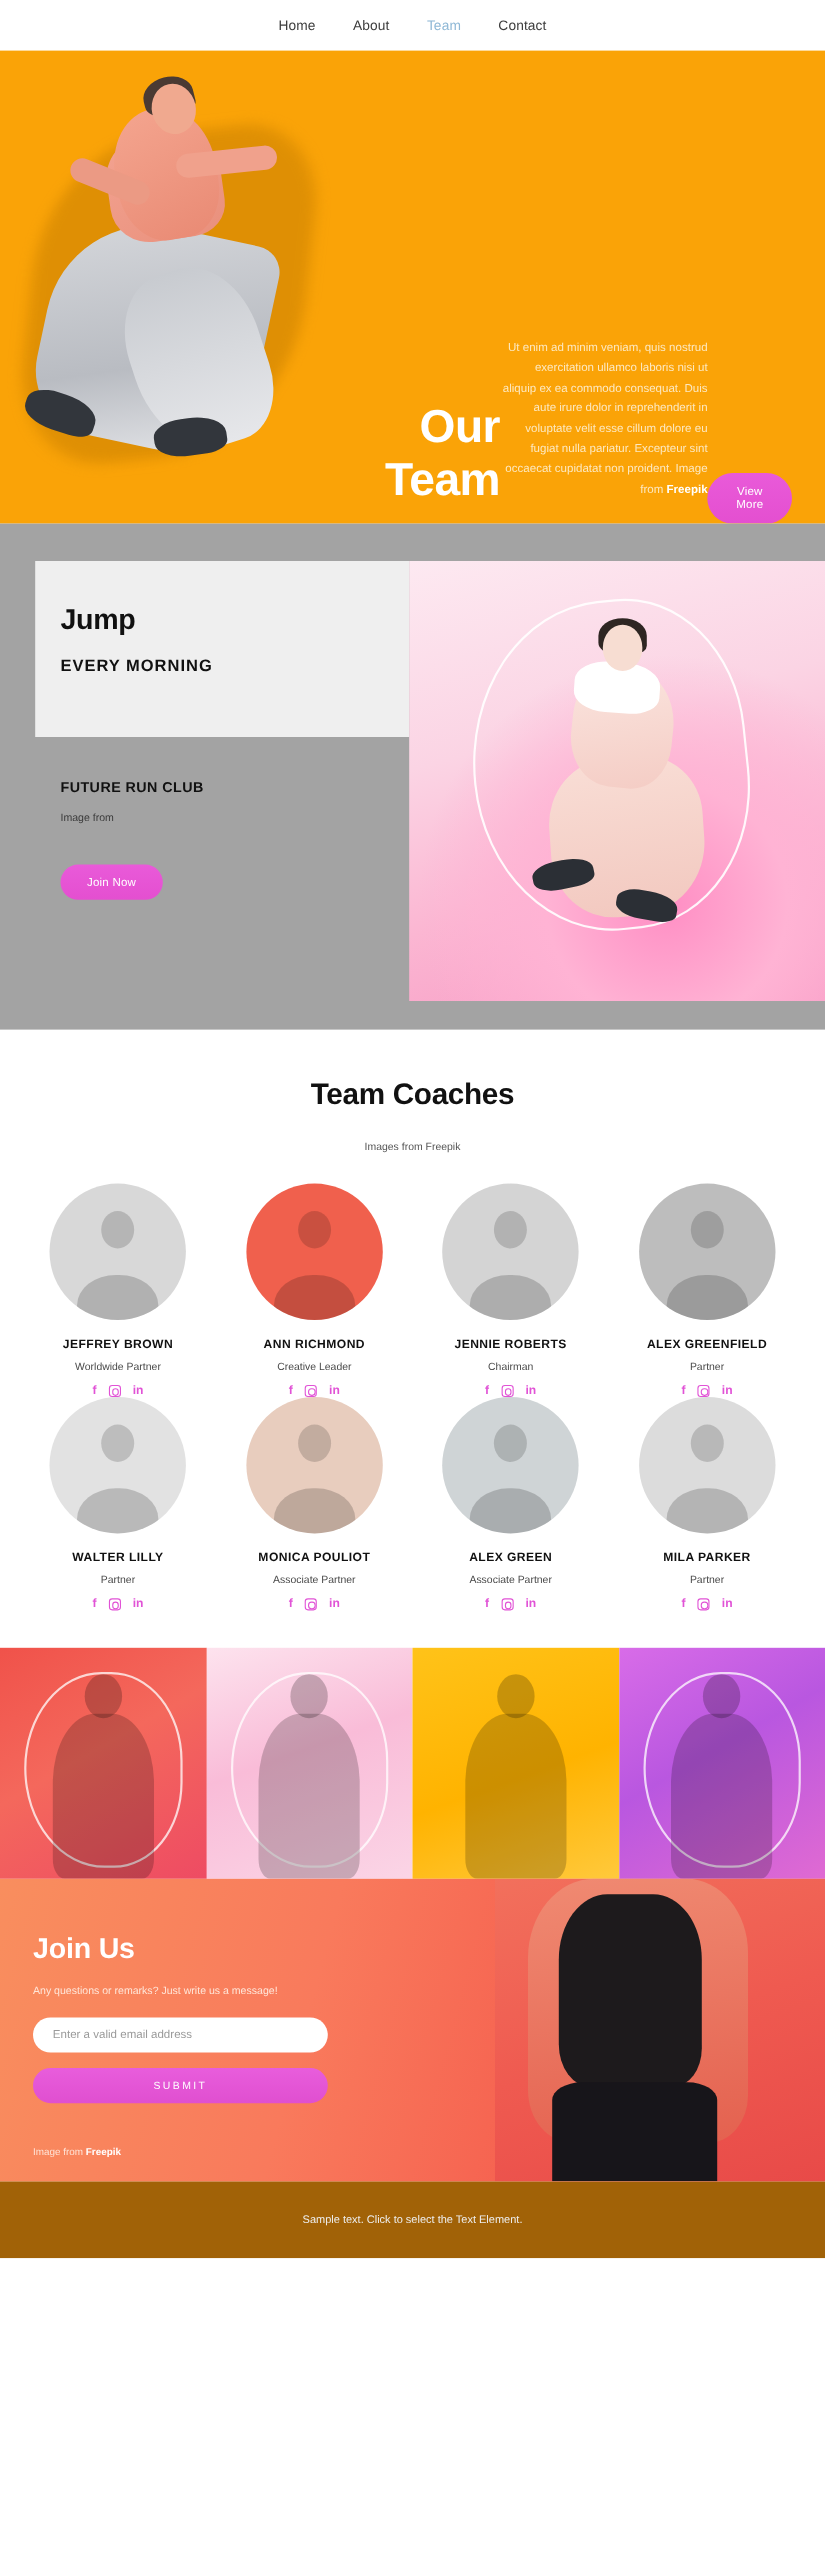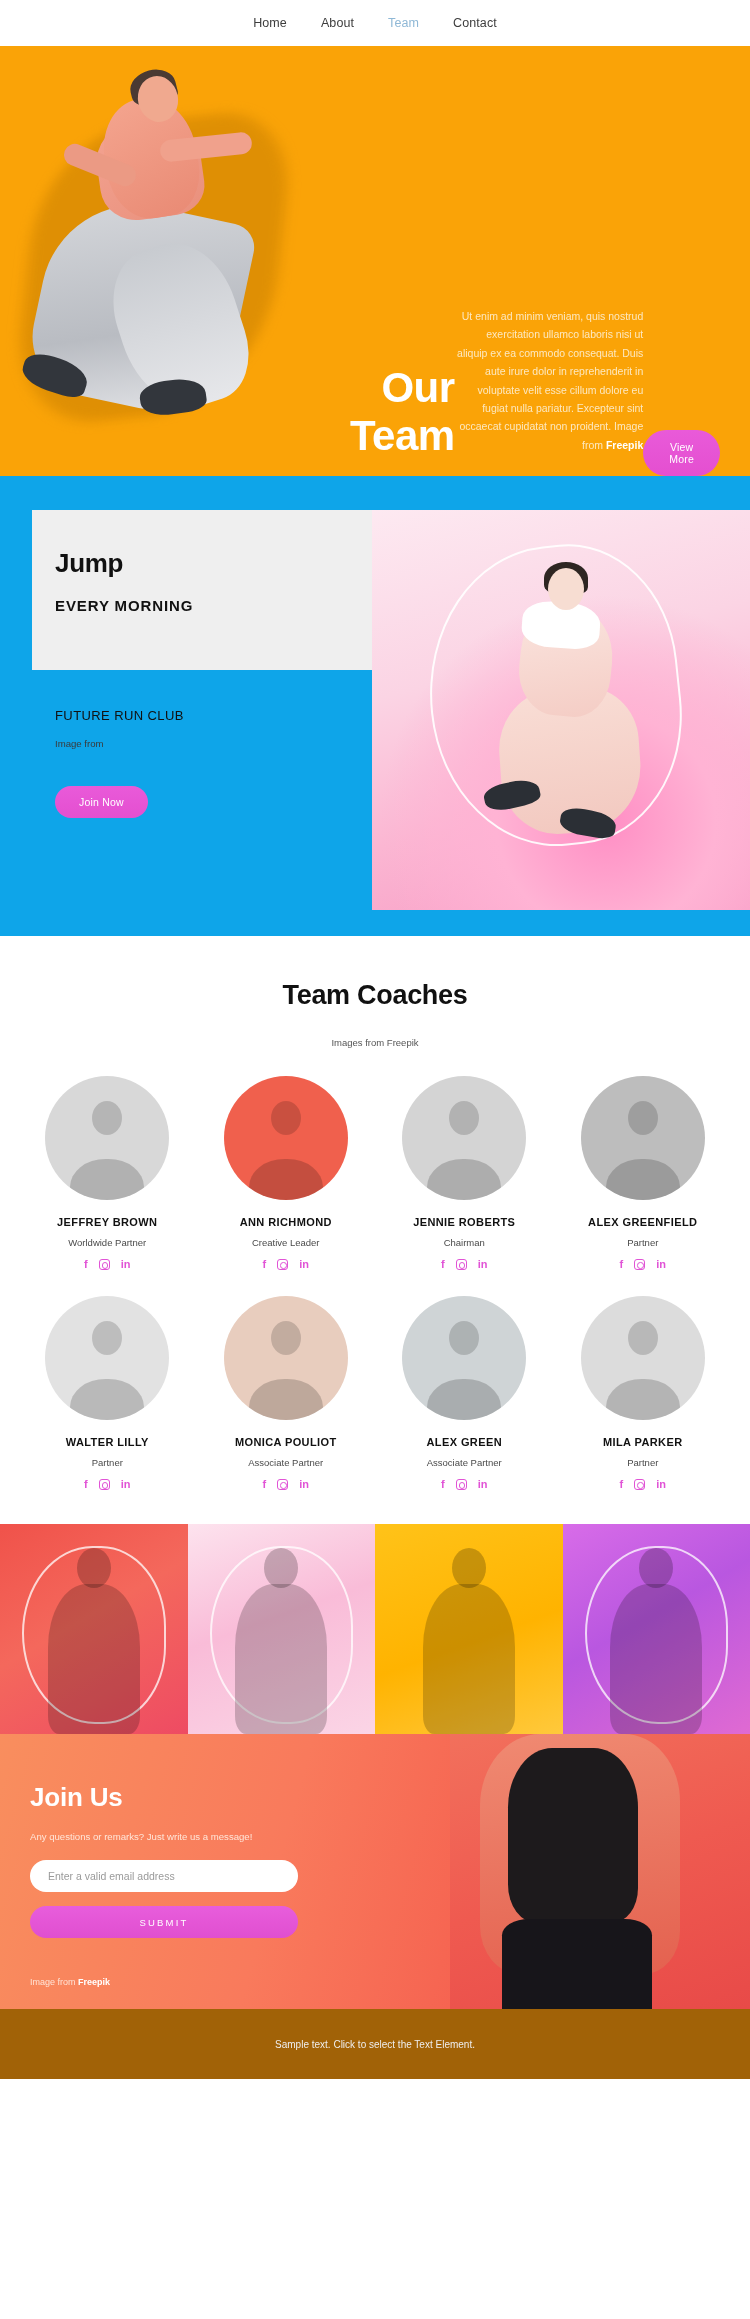--- a/index.html
+++ b/index.html
@@ -162,21 +162,21 @@
     left: 52px; top: 96px;
     width: 76px; height: 22px;
     background: #eb9a84;
     border-radius: 14px;
     transform: rotate(22deg);
   }
 
   
   .jump-section {
     position: relative;
-    background: #0ea5e9;
+    background: #a3a3a3;
     padding: 34px 0 70px 0;
     height: 460px;
   }
   .jump-gray {
     position: absolute;
     left: 32px; top: 34px;
     width: 340px; height: 160px;
     background: #efefef;
   }
   .jump-copy {
@@ -197,21 +197,21 @@
     letter-spacing: .9px;
     color: #111111;
   }
   .frc {
     position: absolute;
     left: 55px; top: 232px;
     width: 300px;
   }
   .frc h3 {
     font-size: 13px;
-    font-weight: normal;
+    font-weight: bold;
     letter-spacing: .4px;
     color: #111111;
     margin-bottom: 13px;
   }
   .frc p {
     font-size: 9.6px;
     line-height: 1.7;
     color: #3a3a3a;
     margin-bottom: 2px;
   }
@@ -295,21 +295,20 @@
     margin-bottom: 26px;
   }
   .coaches-sub {
     font-size: 9.5px;
     color: #555555;
     margin-bottom: 28px;
   }
   .coach-grid {
     display: grid;
     grid-template-columns: repeat(4, 1fr);
-    row-gap: 26px;
     padding: 0 18px;
   }
   .coach { text-align: center; }
   .coach-photo {
     width: 124px; height: 124px;
     border-radius: 50%;
     margin: 0 auto 16px auto;
     position: relative;
     overflow: hidden;
   }

